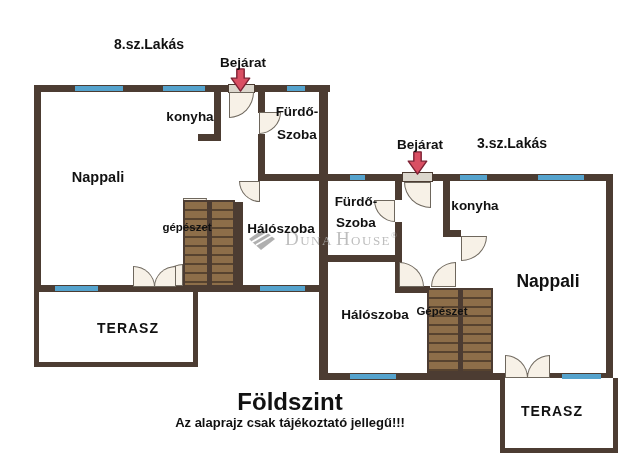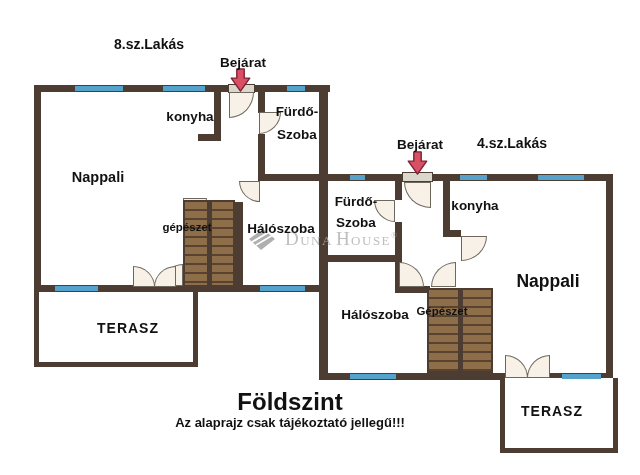--- a/index.html
+++ b/index.html
@@ -119,21 +119,21 @@
   <div class="label" style="left:190px;top:109px;font-size:13.5px;">konyha</div>
   <div class="label" style="left:297px;top:100px;font-size:13.5px;line-height:23px;">
     <div>Fürdő-</div>
     <div>Szoba</div>
   </div>
   <div class="label" style="left:98px;top:169px;font-size:14.5px;">Nappali</div>
   <div class="label" style="left:187px;top:221px;font-size:11.5px;">gépészet</div>
   <div class="label" style="left:281px;top:221px;font-size:13.5px;">Hálószoba</div>
   <div class="label" style="left:128px;top:320px;font-size:14px;letter-spacing:1px;">TERASZ</div>
 
-  <div class="label" style="left:512px;top:135px;font-size:14px;">4.sz.Lakás</div>
+  <div class="label" style="left:512px;top:135px;font-size:14px;">3.sz.Lakás</div>
   <div class="label" style="left:420px;top:137px;font-size:13.5px;">Bejárat</div>
   <div class="label" style="left:356px;top:191px;font-size:13.5px;line-height:21px;">
     <div>Fürdő-</div>
     <div>Szoba</div>
   </div>
   <div class="label" style="left:475px;top:198px;font-size:13.5px;">konyha</div>
   <div class="label" style="left:548px;top:271px;font-size:17.5px;">Nappali</div>
   <div class="label" style="left:375px;top:307px;font-size:13.5px;">Hálószoba</div>
   <div class="label" style="left:442px;top:305px;font-size:11.5px;">Gépészet</div>
   <div class="label" style="left:552px;top:403px;font-size:14px;letter-spacing:1px;">TERASZ</div>

